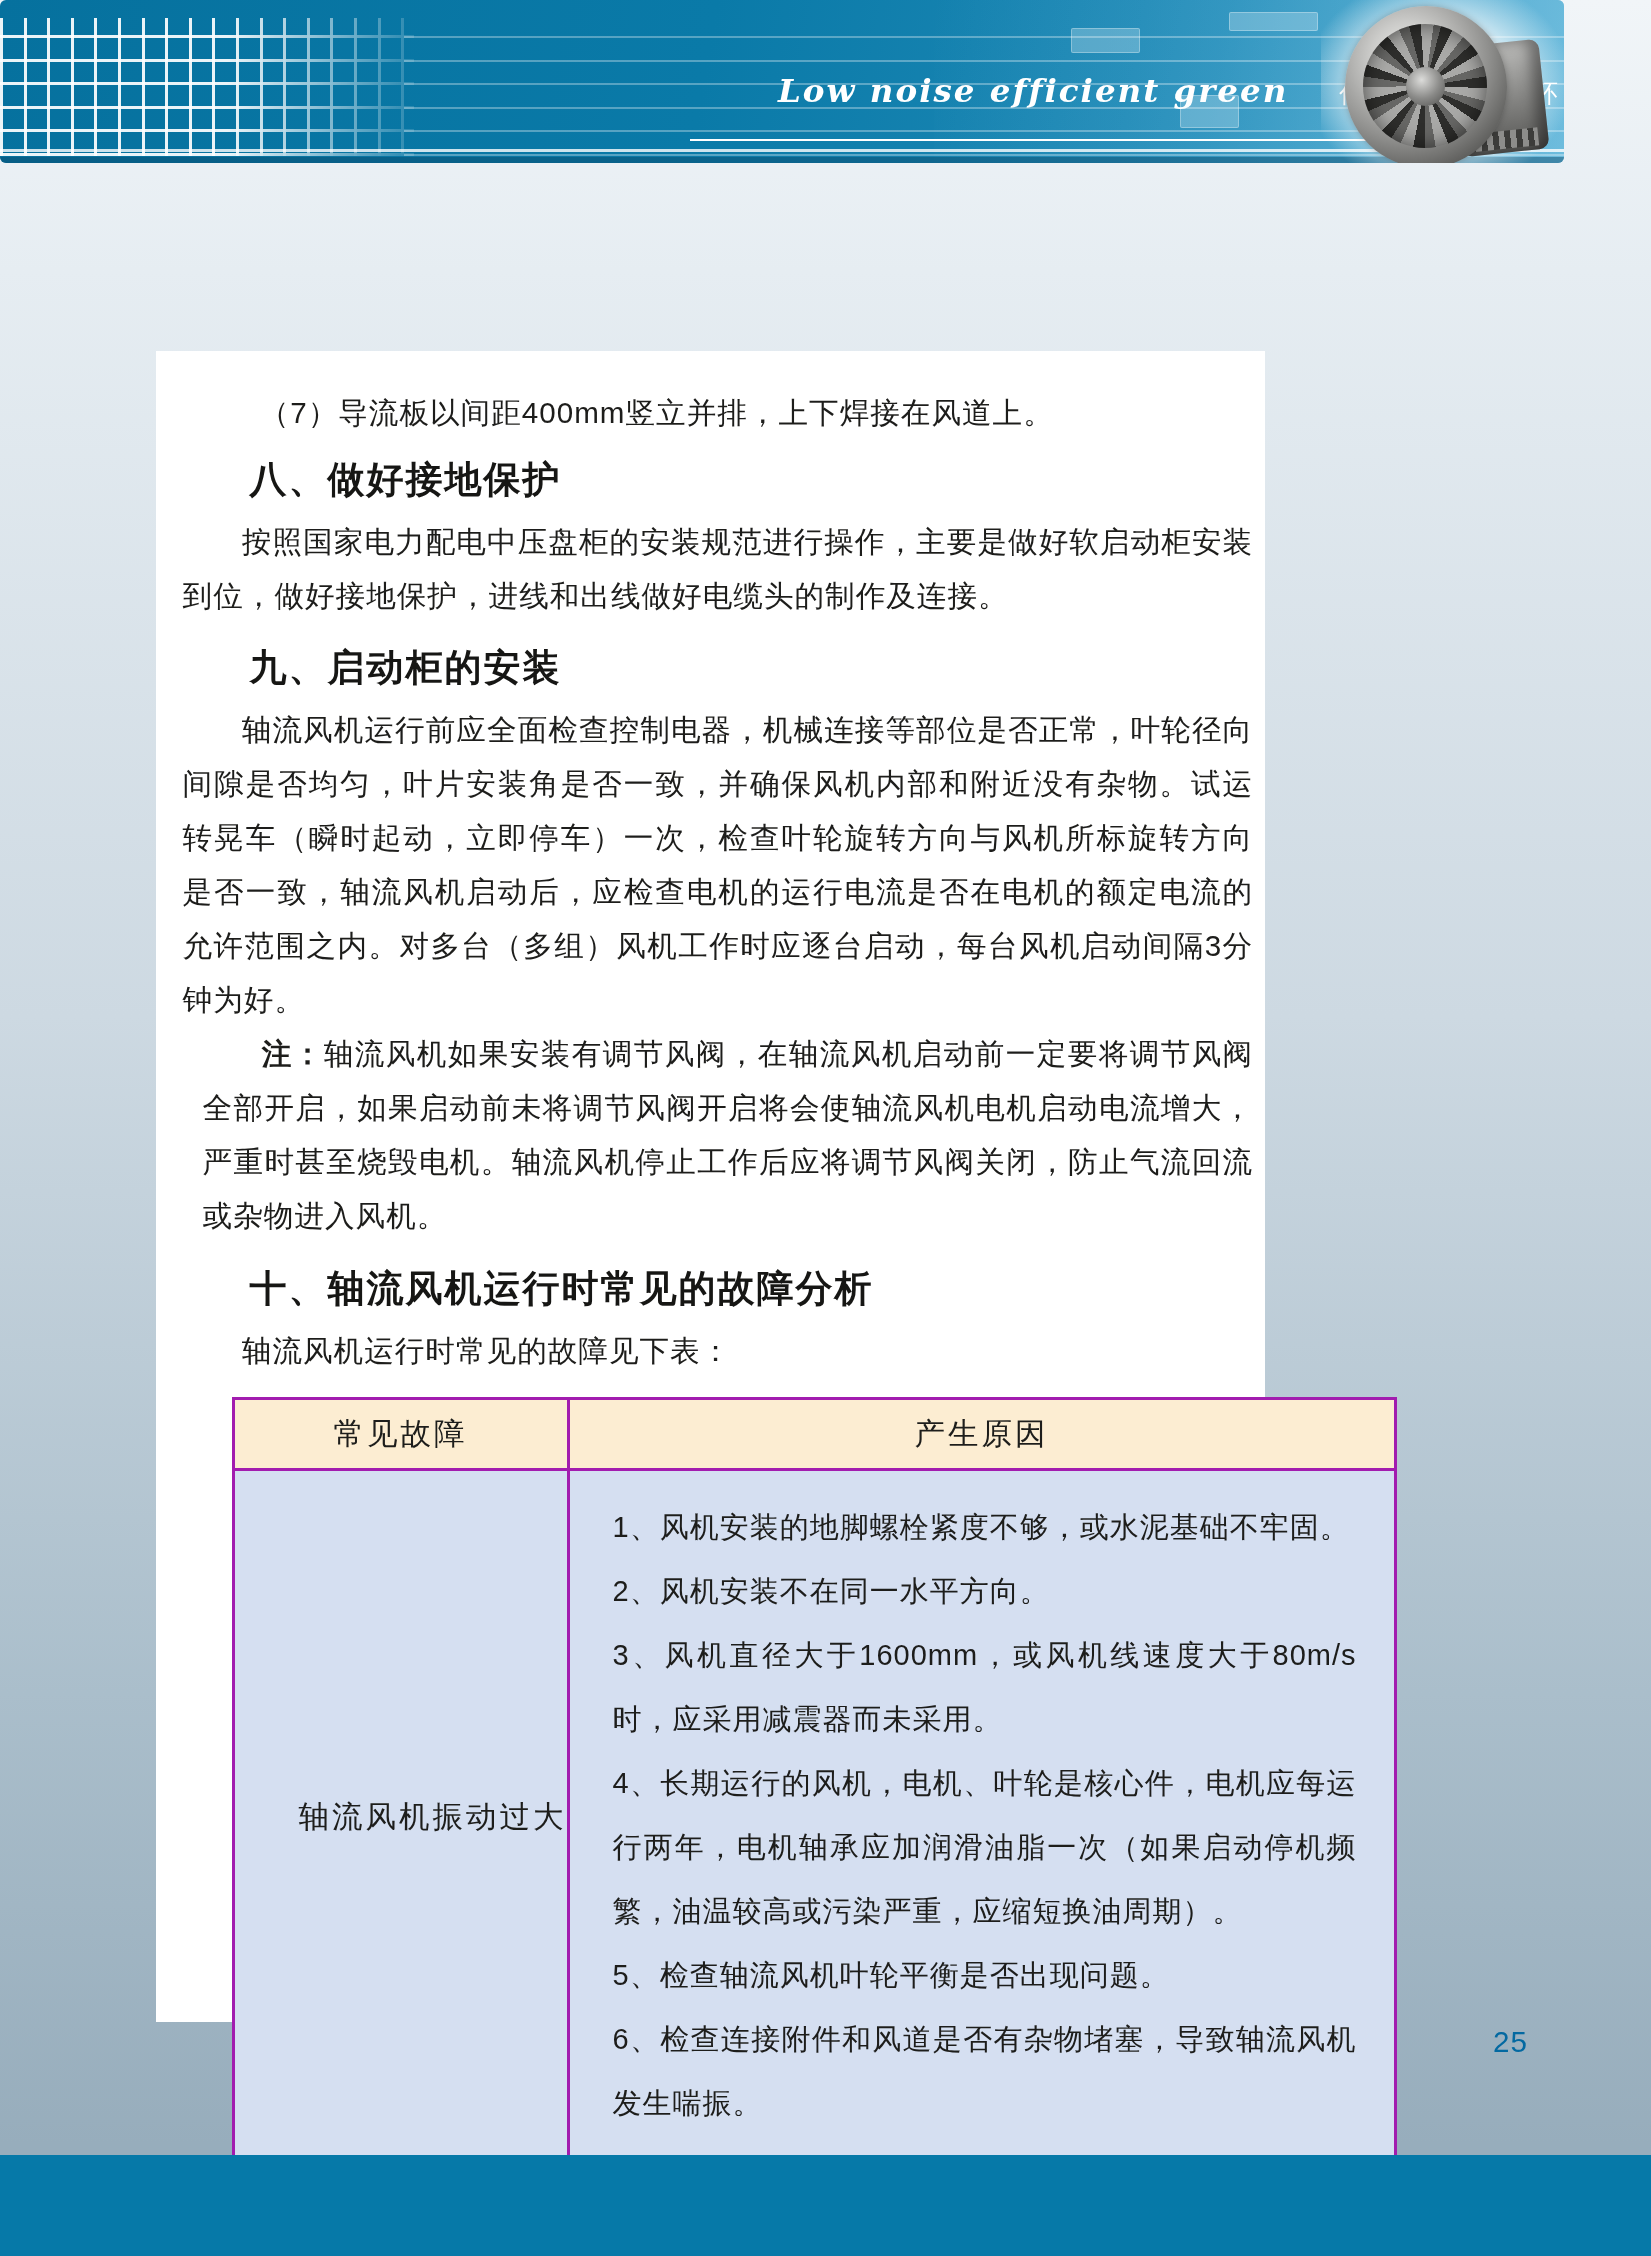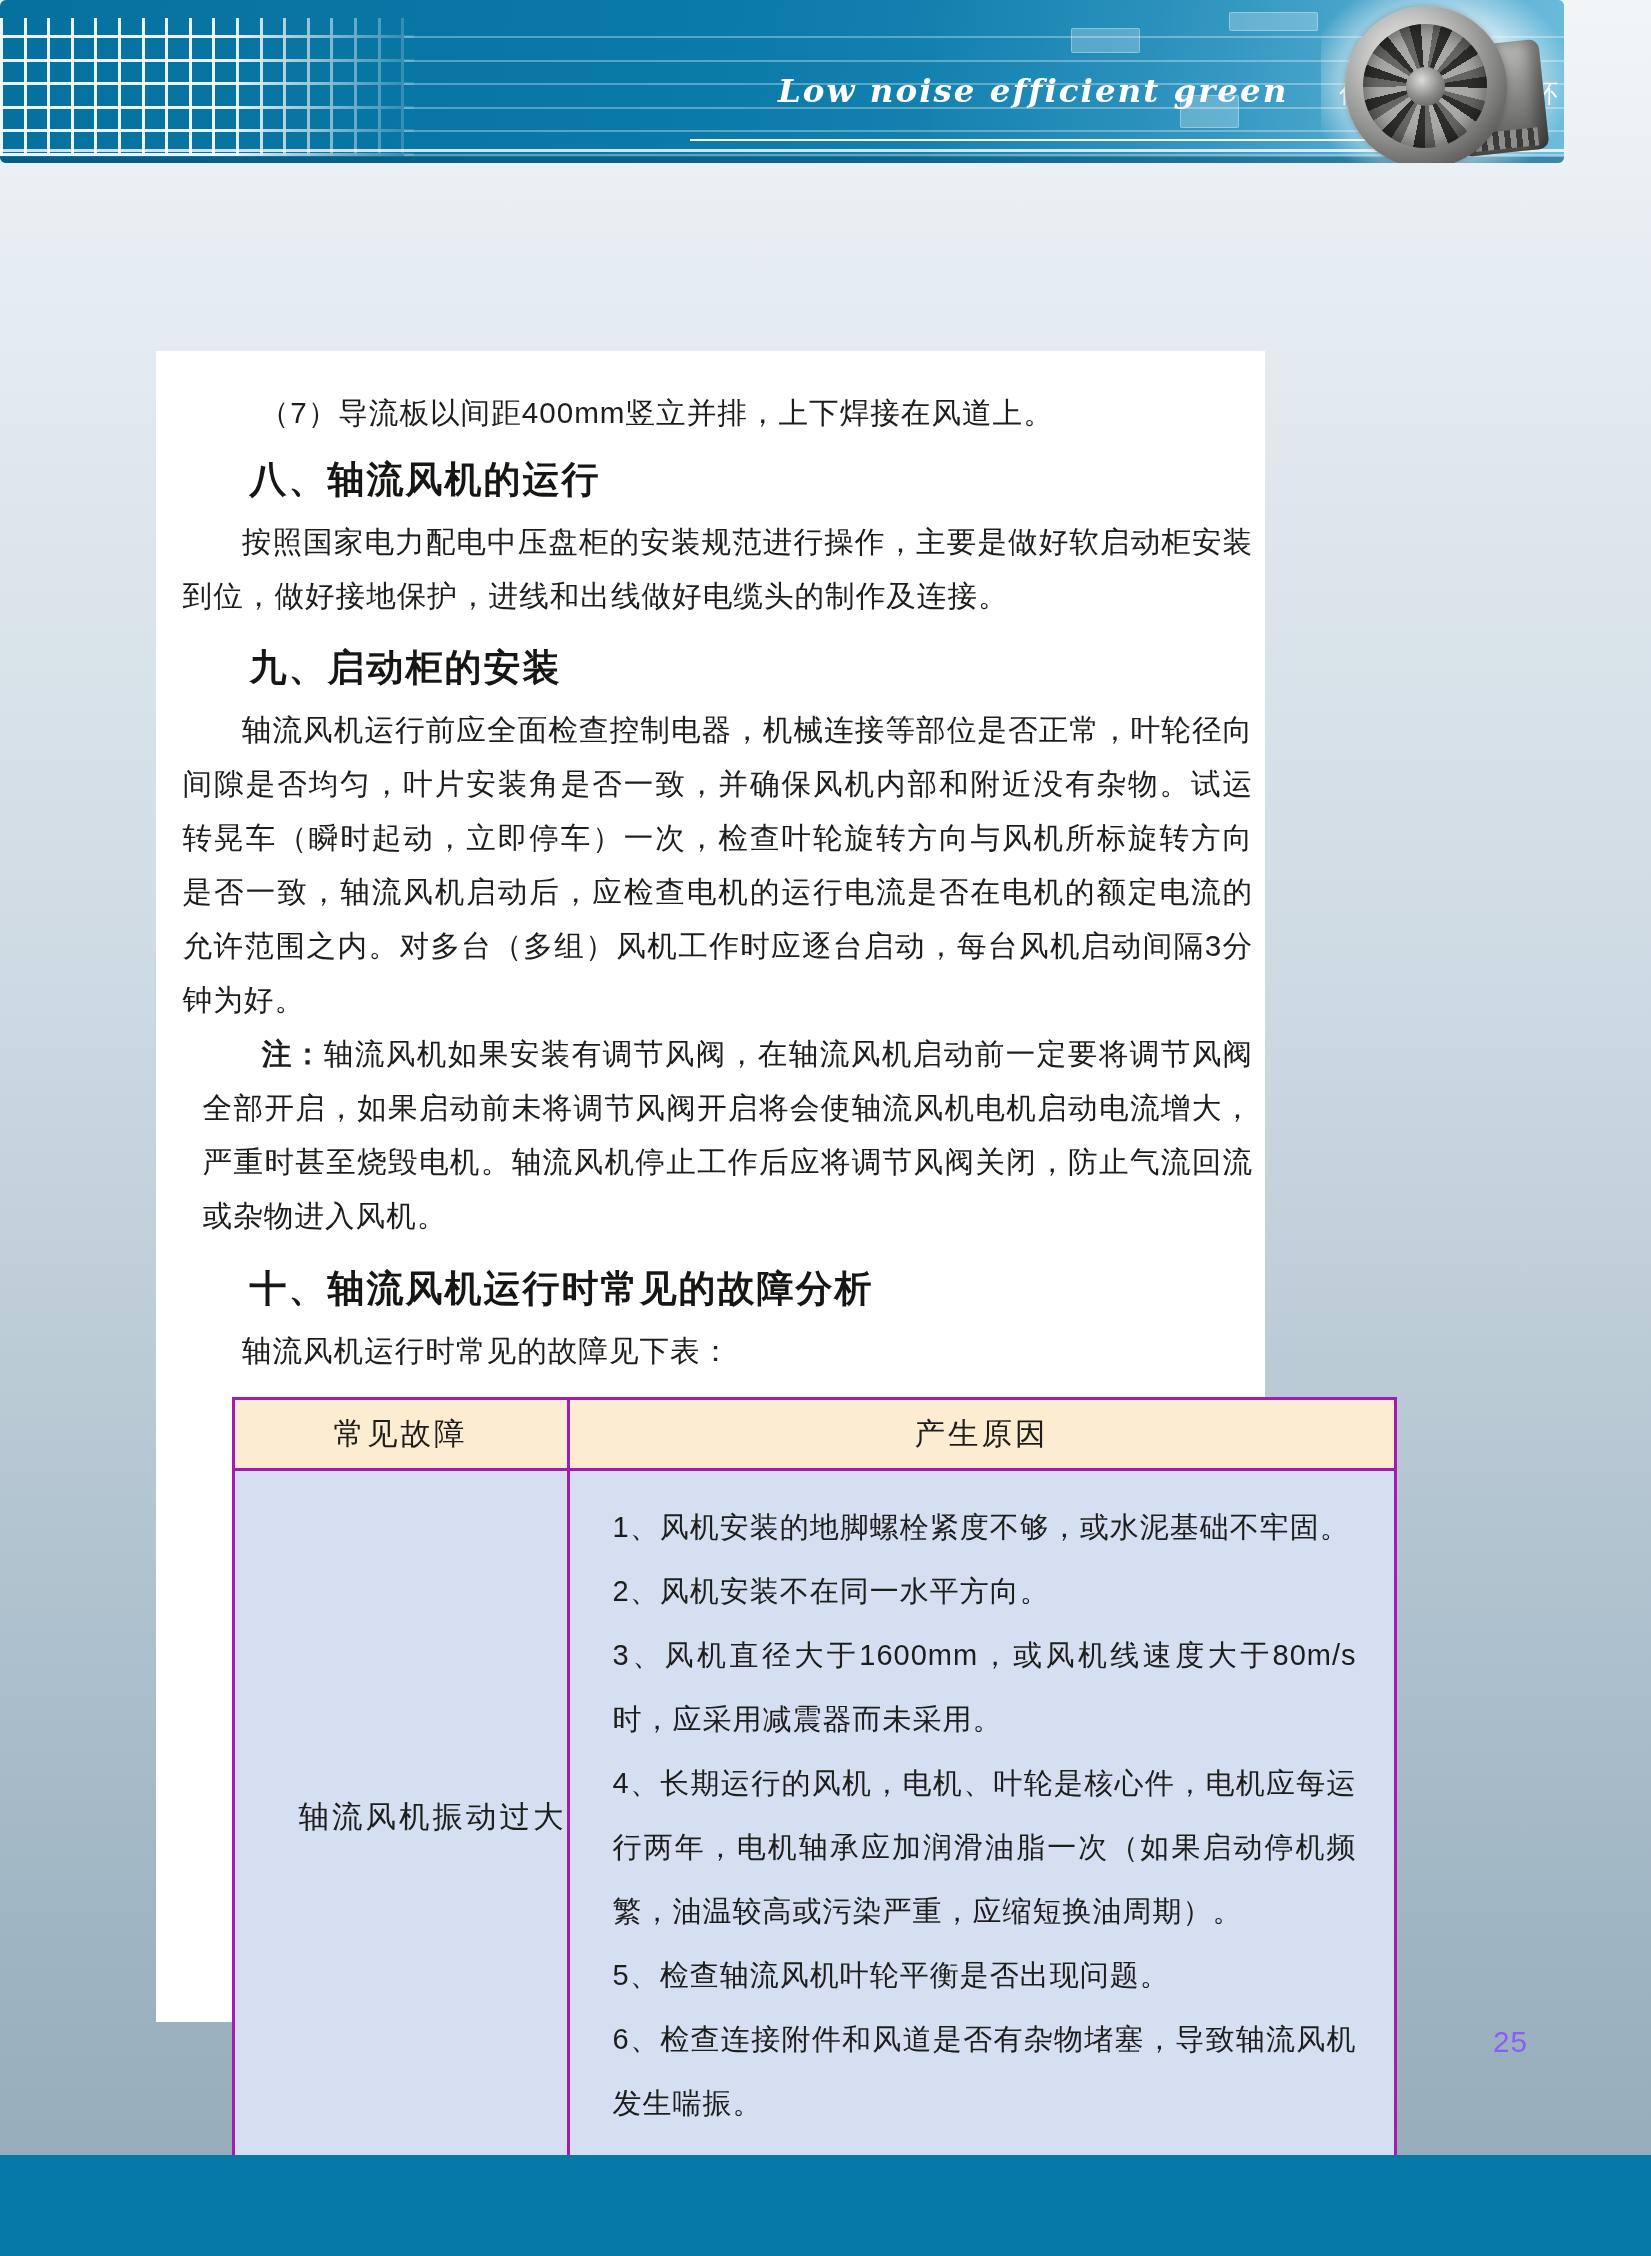--- a/index.html
+++ b/index.html
@@ -91,21 +91,21 @@
   table.fault, table.fault th, table.fault td { border:3px solid #a21caf; }
   table.fault th {
     background:#fcedd2; height:71px; font-size:30.5px; font-weight:normal;
     letter-spacing:3px; text-align:center; vertical-align:middle; color:#1d1d1b;
   }
   table.fault td { background:#d5dff1; vertical-align:middle; }
   td.fault-name { width:335px; text-align:right; font-size:30.5px; letter-spacing:3px; }
   td.causes { padding:23.6px 37px 29.6px 43px; }
   td.causes .cause { font-size:29px; line-height:64px; letter-spacing:1px; text-align:justify; }
 
-  .page-number { position:absolute; left:1493px; top:2025px; font-size:29.6px; color:#8b5cf6; letter-spacing:1px; }
+  .page-number { position:absolute; left:1493px; top:2025px; font-size:29.6px; color:#0369a1; letter-spacing:1px; }
   .footer-bar { position:absolute; left:0; bottom:0; width:1652px; height:102px; background:#0679a8; }
 </style>
 </head>
 <body>
 
 <div class="banner">
   <div class="circuit">
     <div class="chip" style="right:424px; top:27.6px; width:69px; height:25.6px;"></div>
     <div class="chip" style="right:246px; top:11.8px; width:89px; height:19.7px;"></div>
     <div class="chip" style="right:325px; top:95px; width:59px; height:33px;"></div>
@@ -129,21 +129,21 @@
     <div class="fan-back"></div>
     <div class="fan-body"></div>
     <div class="fan-blades"></div>
     <div class="fan-hub"></div>
   </div>
 </div>
 
 <div class="panel">
   <p class="bodytext p7">（7）导流板以间距400mm竖立并排，上下焊接在风道上。</p>
 
-  <h2 class="sec">八、轴流风机的运行</h2>
+  <h2 class="sec">八、做好接地保护</h2>
   <p class="bodytext para">按照国家电力配电中压盘柜的安装规范进行操作，主要是做好软启动柜安装到位，做好接地保护，进线和出线做好电缆头的制作及连接。</p>
 
   <h2 class="sec" style="margin-top:21.7px;">九、启动柜的安装</h2>
   <p class="bodytext para">轴流风机运行前应全面检查控制电器，机械连接等部位是否正常，叶轮径向间隙是否均匀，叶片安装角是否一致，并确保风机内部和附近没有杂物。试运转晃车（瞬时起动，立即停车）一次，检查叶轮旋转方向与风机所标旋转方向是否一致，轴流风机启动后，应检查电机的运行电流是否在电机的额定电流的允许范围之内。对多台（多组）风机工作时应逐台启动，每台风机启动间隔3分钟为好。</p>
 
   <p class="bodytext para" style="margin-top:0;margin-left:20px;"><span class="note-label">注：</span><span>轴流风机如果安装有调节风阀，在轴流风机启动前一定要将调节风阀全部开启，如果启动前未将调节风阀开启将会使轴流风机电机启动电流增大，严重时甚至烧毁电机。轴流风机停止工作后应将调节风阀关闭，防止气流回流或杂物进入风机。</span></p>
 
   <h2 class="sec" style="margin-top:21.7px;">十、轴流风机运行时常见的故障分析</h2>
   <p class="bodytext intro">轴流风机运行时常见的故障见下表：</p>
 

